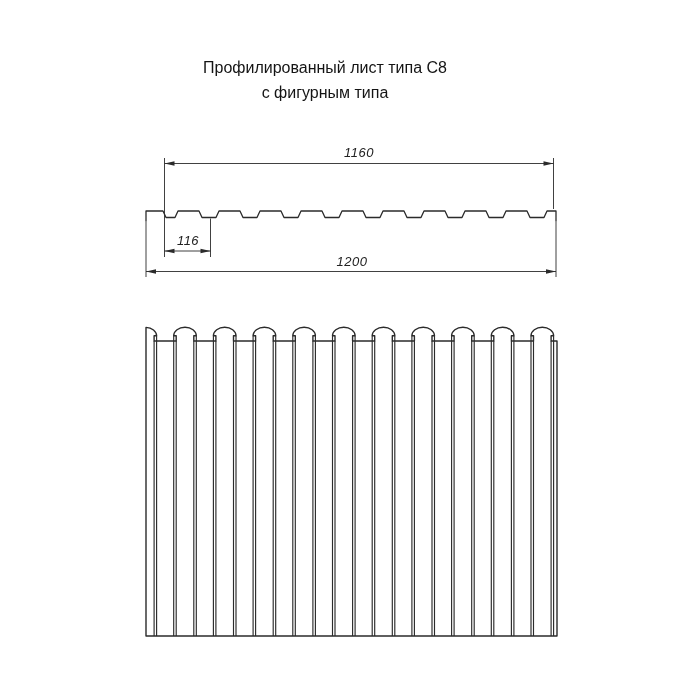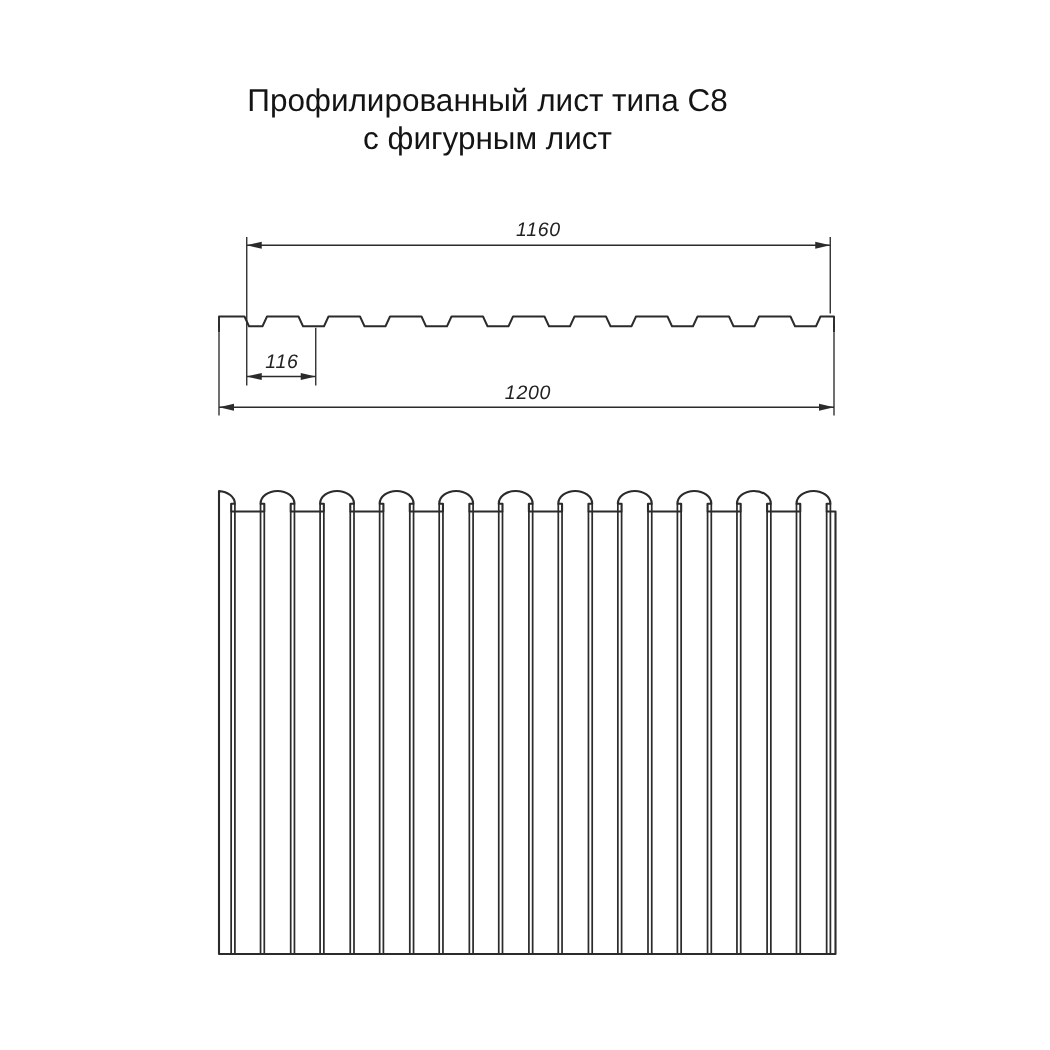--- a/index.html
+++ b/index.html
@@ -5,21 +5,21 @@
   :root{ --line:#2b2b2b; --text:#141414; --bg:#ffffff; }
   html,body{ margin:0; padding:0; background:#fff; }
   #canvas{
     position:relative; width:700px; height:700px;
     background:var(--bg); overflow:hidden;
     font-family:"Liberation Sans", sans-serif;
   }
   #title-block{
     position:absolute; top:55px; left:0; width:650px;
     text-align:center; color:var(--text);
-    font-size:21px; line-height:25px; font-weight:400;
+    font-size:16px; line-height:25px; font-weight:400;
   }
   #drawing{ position:absolute; left:0; top:0; }
   .ln{ fill:none; stroke:var(--line); }
   .profile{ stroke-width:1.3; stroke-linejoin:round; }
   .thin{ stroke-width:0.9; }
   .outline{ stroke-width:1.4; stroke-linejoin:round; }
   .ribs{ stroke-width:1.15; }
   .arrow{ fill:var(--line); stroke:none; }
   .dimtext{
     font-family:"Liberation Sans", sans-serif;
@@ -27,21 +27,21 @@
     fill:#222; text-anchor:middle;
   }
 </style>
 </head>
 <body>
 
 <div id="canvas">
 
   <div id="title-block">
     <div>Профилированный лист типа С8</div>
-    <div>с фигурным лист</div>
+    <div>с фигурным типа</div>
   </div>
 
   <svg id="drawing" width="700" height="700" viewBox="0 0 700 700">
 
     <g>
       <path id="xsec-profile" class="ln profile" d="M146 221.5 L146 211 L163 211 L166 217.5 L175 217.5 L178 211 L199 211 L202 217.5 L216 217.5 L219 211 L240 211 L243 217.5 L257 217.5 L260 211 L281 211 L284 217.5 L298 217.5 L301 211 L322 211 L325 217.5 L339 217.5 L342 211 L363 211 L366 217.5 L380 217.5 L383 211 L404 211 L407 217.5 L421 217.5 L424 211 L445 211 L448 217.5 L462 217.5 L465 211 L486 211 L489 217.5 L503 217.5 L506 211 L527 211 L530 217.5 L544 217.5 L547 211 L556 211 L556 221.5"></path>
     </g>
 
     <g>
       <path id="dim1160-lines" class="ln thin" d="M164.5 158 V216 M553.5 158 V209 M164.5 163.5 H553.5"></path>

